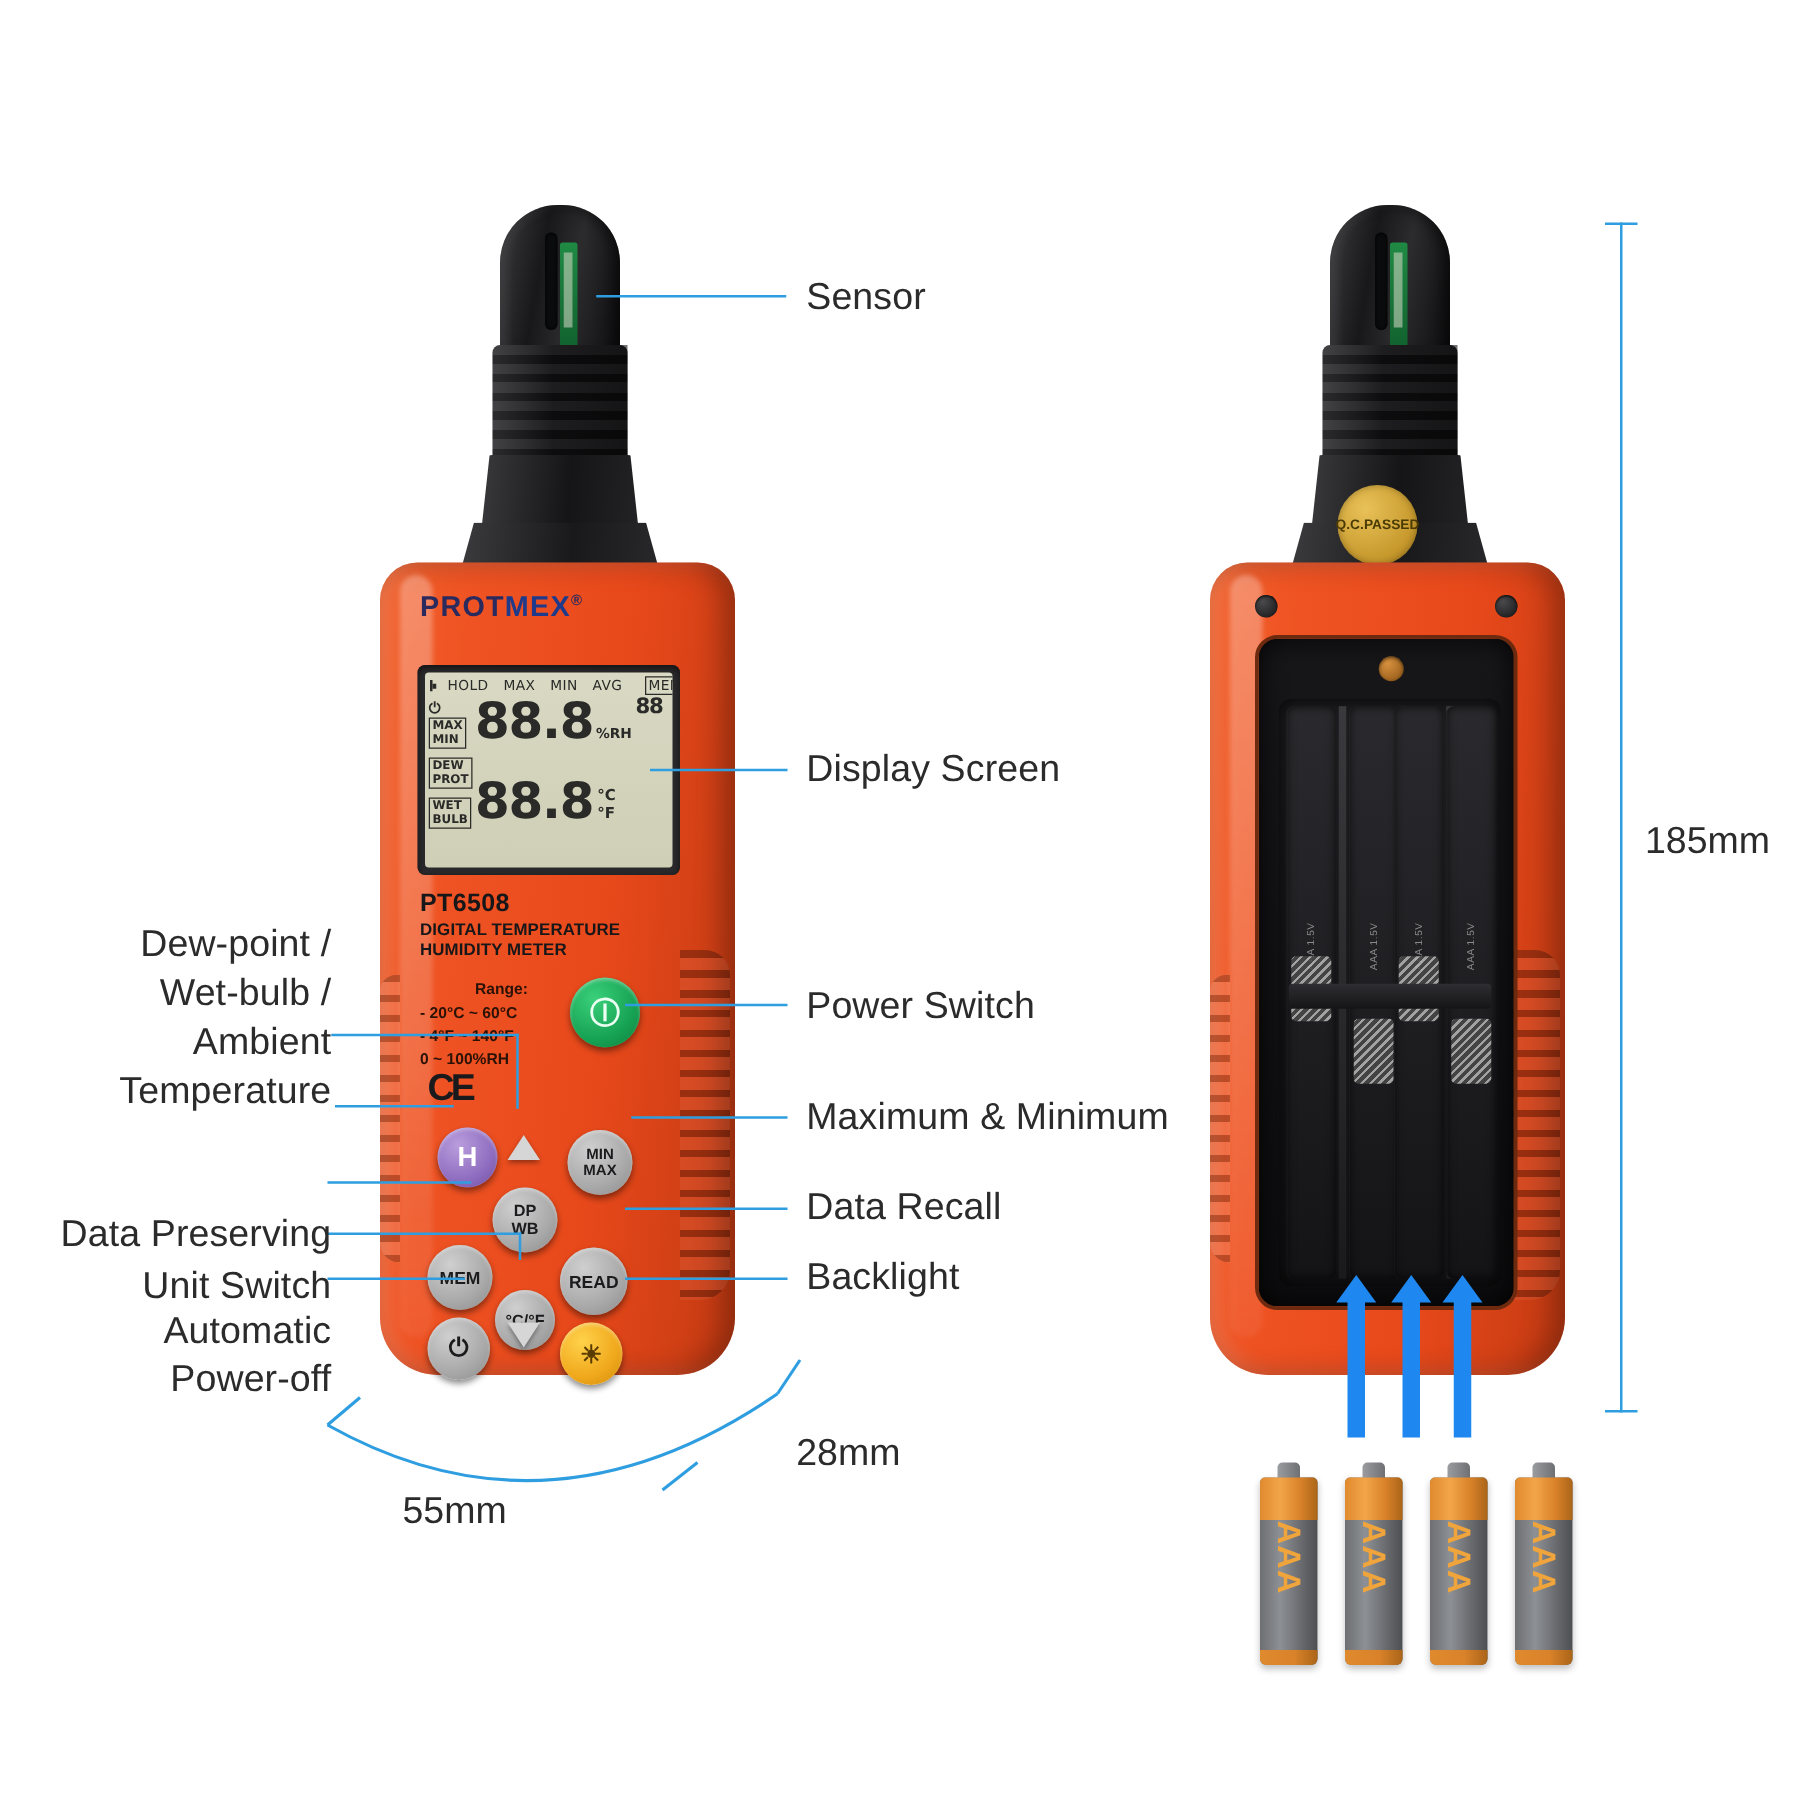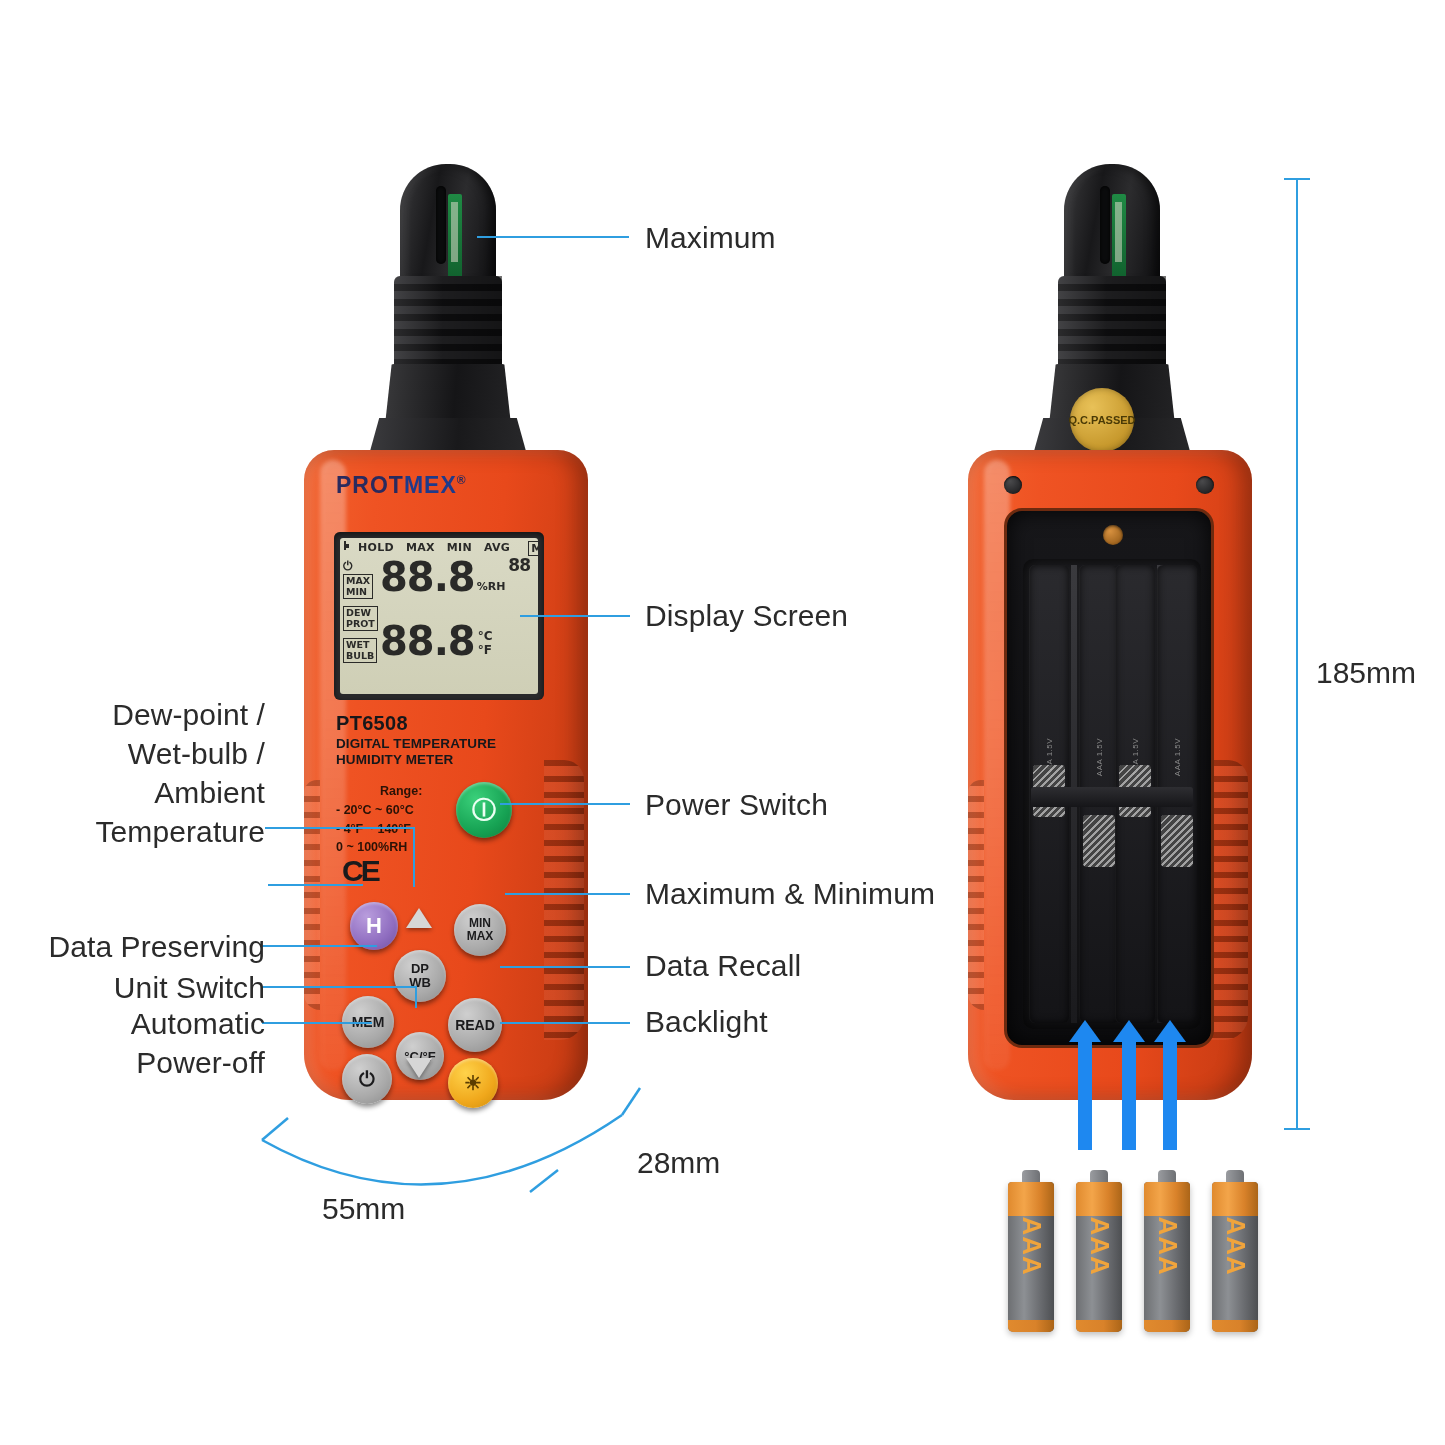--- a/index.html
+++ b/index.html
@@ -17,21 +17,21 @@
   }
 
   .callout-text {
     position: absolute;
     color: #2b2b2b;
     font-size: 30px;
     line-height: 1.30;
     white-space: pre-line;
     letter-spacing: 0.1px;
   }
-  .callout-text.right-align { text-align: right; }
+  .callout-text.right-align { text-align: right; margin-top: 41px; }
   .callout-text.left-align { text-align: left; }
 
   .dim-text {
     position: absolute;
     color: #2b2b2b;
     font-size: 30px;
   }
 
   .leader {
     position: absolute;
@@ -171,24 +171,24 @@
     background: linear-gradient(180deg,#d9d9c4,#cfcfb6);
     border-radius: 3px;
     overflow: hidden;
     font-family: "DejaVu Sans", sans-serif;
     color: #2a2a28;
   }
   .lcd-top {
     position: absolute;
     left: 4px; top: 3px; right: 4px;
     display: flex;
-    align-items: flex-start;
+    align-items: center;
     gap: 12px;
     font-size: 11px;
-    font-weight: bold;
+    font-weight: normal;
     letter-spacing: .3px;
   }
   .batt-icon {
     width: 20px; height: 9px;
     border: 1.5px solid #2a2a28;
     position: relative;
     background: linear-gradient(90deg,#2a2a28 55%, transparent 55%);
   }
   .batt-icon::after {
     content:""; position:absolute; right:-4px; top:2px;
@@ -727,21 +727,21 @@
   <div class="leader h" style="left:500px; top:1022px; width:130px;"></div>
 
   <div class="leader h" style="left:265px; top:827px; width:150px;"></div>
   <div class="leader v" style="left:413px; top:827px; height:60px;"></div>
   <div class="leader h" style="left:268px; top:884px; width:95px;"></div>
   <div class="leader h" style="left:262px; top:945px; width:115px;"></div>
   <div class="leader h" style="left:262px; top:986px; width:155px;"></div>
   <div class="leader v" style="left:415px; top:986px; height:22px;"></div>
   <div class="leader h" style="left:262px; top:1022px; width:110px;"></div>
 
-  <div class="callout-text left-align" style="left:645px; top:218px;">Maximum</div>
+  <div class="callout-text left-align" style="left:645px; top:218px;">Sensor</div>
   <div class="callout-text left-align" style="left:645px; top:596px;">Display Screen</div>
   <div class="callout-text left-align" style="left:645px; top:785px;">Power Switch</div>
   <div class="callout-text left-align" style="left:645px; top:874px;">Maximum &amp; Minimum</div>
   <div class="callout-text left-align" style="left:645px; top:946px;">Data Recall</div>
   <div class="callout-text left-align" style="left:645px; top:1002px;">Backlight</div>
 
   <div class="callout-text right-align" style="left:20px; top:695px; width:245px;">Dew-point /
 Wet-bulb /
 Ambient
 Temperature</div>

